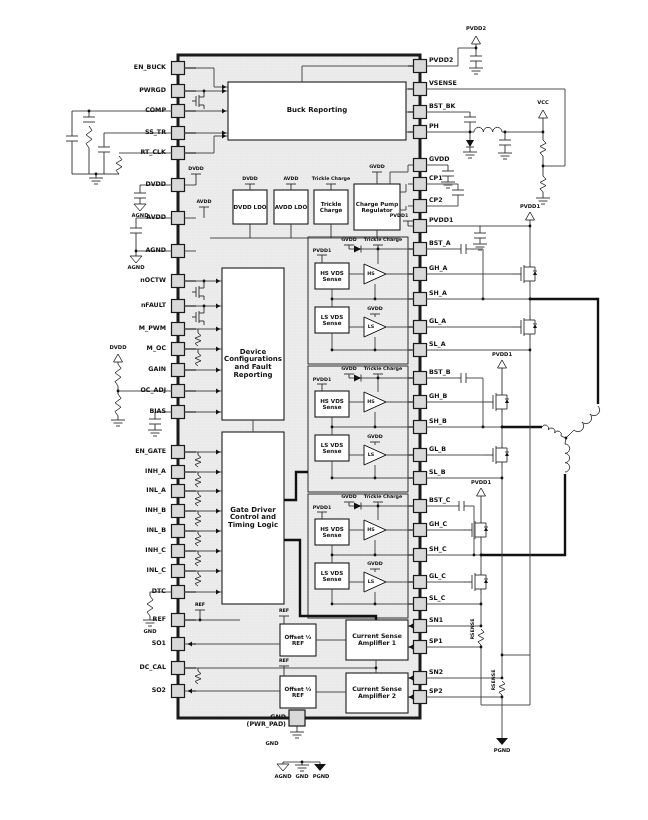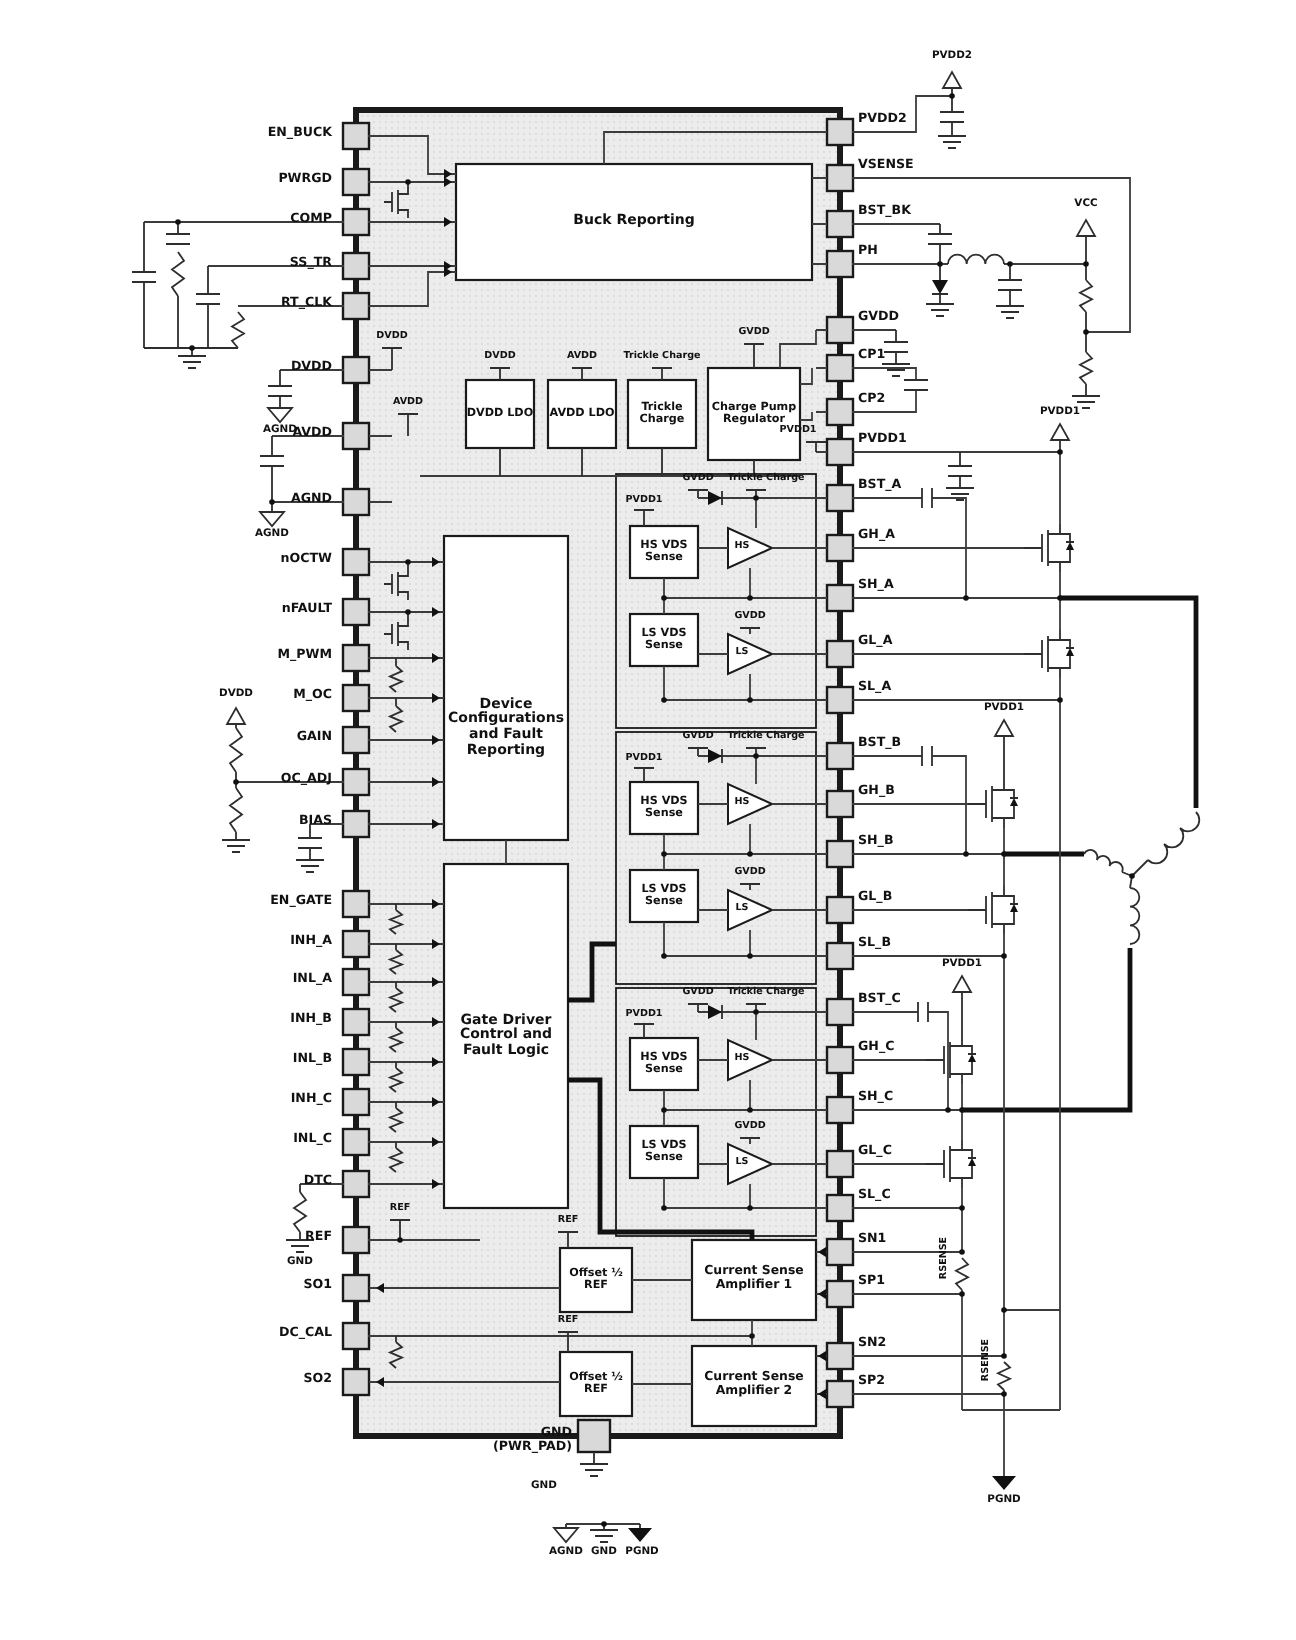--- a/index.html
+++ b/index.html
@@ -224,21 +224,21 @@
       <div class="lbl blk blk-s" style="left: 233px; top: 190px; width: 34px; height: 34px; white-space: normal;">DVDD LDO</div>
       <div class="lbl blk blk-s" style="left: 274px; top: 190px; width: 34px; height: 34px; white-space: normal;">AVDD LDO</div>
       <div class="lbl blk blk-s" style="left: 314px; top: 190px; width: 34px; height: 34px; white-space: normal;">Trickle Charge</div>
       <div class="lbl blk blk-s" style="left: 354px; top: 184px; width: 46px; height: 46px; white-space: normal;">Charge Pump Regulator</div>
       <div class="lbl tiny" style="left: 250px; top: 176px;">DVDD</div>
       <div class="lbl tiny" style="left: 291px; top: 176px;">AVDD</div>
       <div class="lbl tiny" style="left: 331px; top: 176px;">Trickle Charge</div>
       <div class="lbl tiny" style="left: 377px; top: 164px;">GVDD</div>
       <div class="lbl tiny" style="left: 399px; top: 213px;">PVDD1</div>
       <div class="lbl blk " style="left: 222px; top: 268px; width: 62px; height: 192px; white-space: normal;">Device Configurations and Fault Reporting</div>
-      <div class="lbl blk " style="left: 222px; top: 432px; width: 62px; height: 172px; white-space: normal;">Gate Driver Control and Fault Logic</div>
+      <div class="lbl blk " style="left: 222px; top: 432px; width: 62px; height: 172px; white-space: normal;">Gate Driver Control and Timing Logic</div>
       <div class="lbl tiny" style="left: 200px; top: 602px;">REF</div>
       <div class="lbl tiny" style="left: 322px; top: 248px;">PVDD1</div>
       <div class="lbl tiny" style="left: 349px; top: 237px;">GVDD</div>
       <div class="lbl tiny" style="left: 383px; top: 237px;">Trickle Charge</div>
       <div class="lbl blk blk-s" style="left: 315px; top: 263px; width: 34px; height: 26px; white-space: normal;">HS VDS Sense</div>
       <div class="lbl tiny" style="left: 371px; top: 271px;">HS</div>
       <div class="lbl blk blk-s" style="left: 315px; top: 307px; width: 34px; height: 26px; white-space: normal;">LS VDS Sense</div>
       <div class="lbl tiny" style="left: 375px; top: 306px;">GVDD</div>
       <div class="lbl tiny" style="left: 371px; top: 324px;">LS</div>
       <div class="lbl tiny" style="left: 322px; top: 377px;">PVDD1</div>

